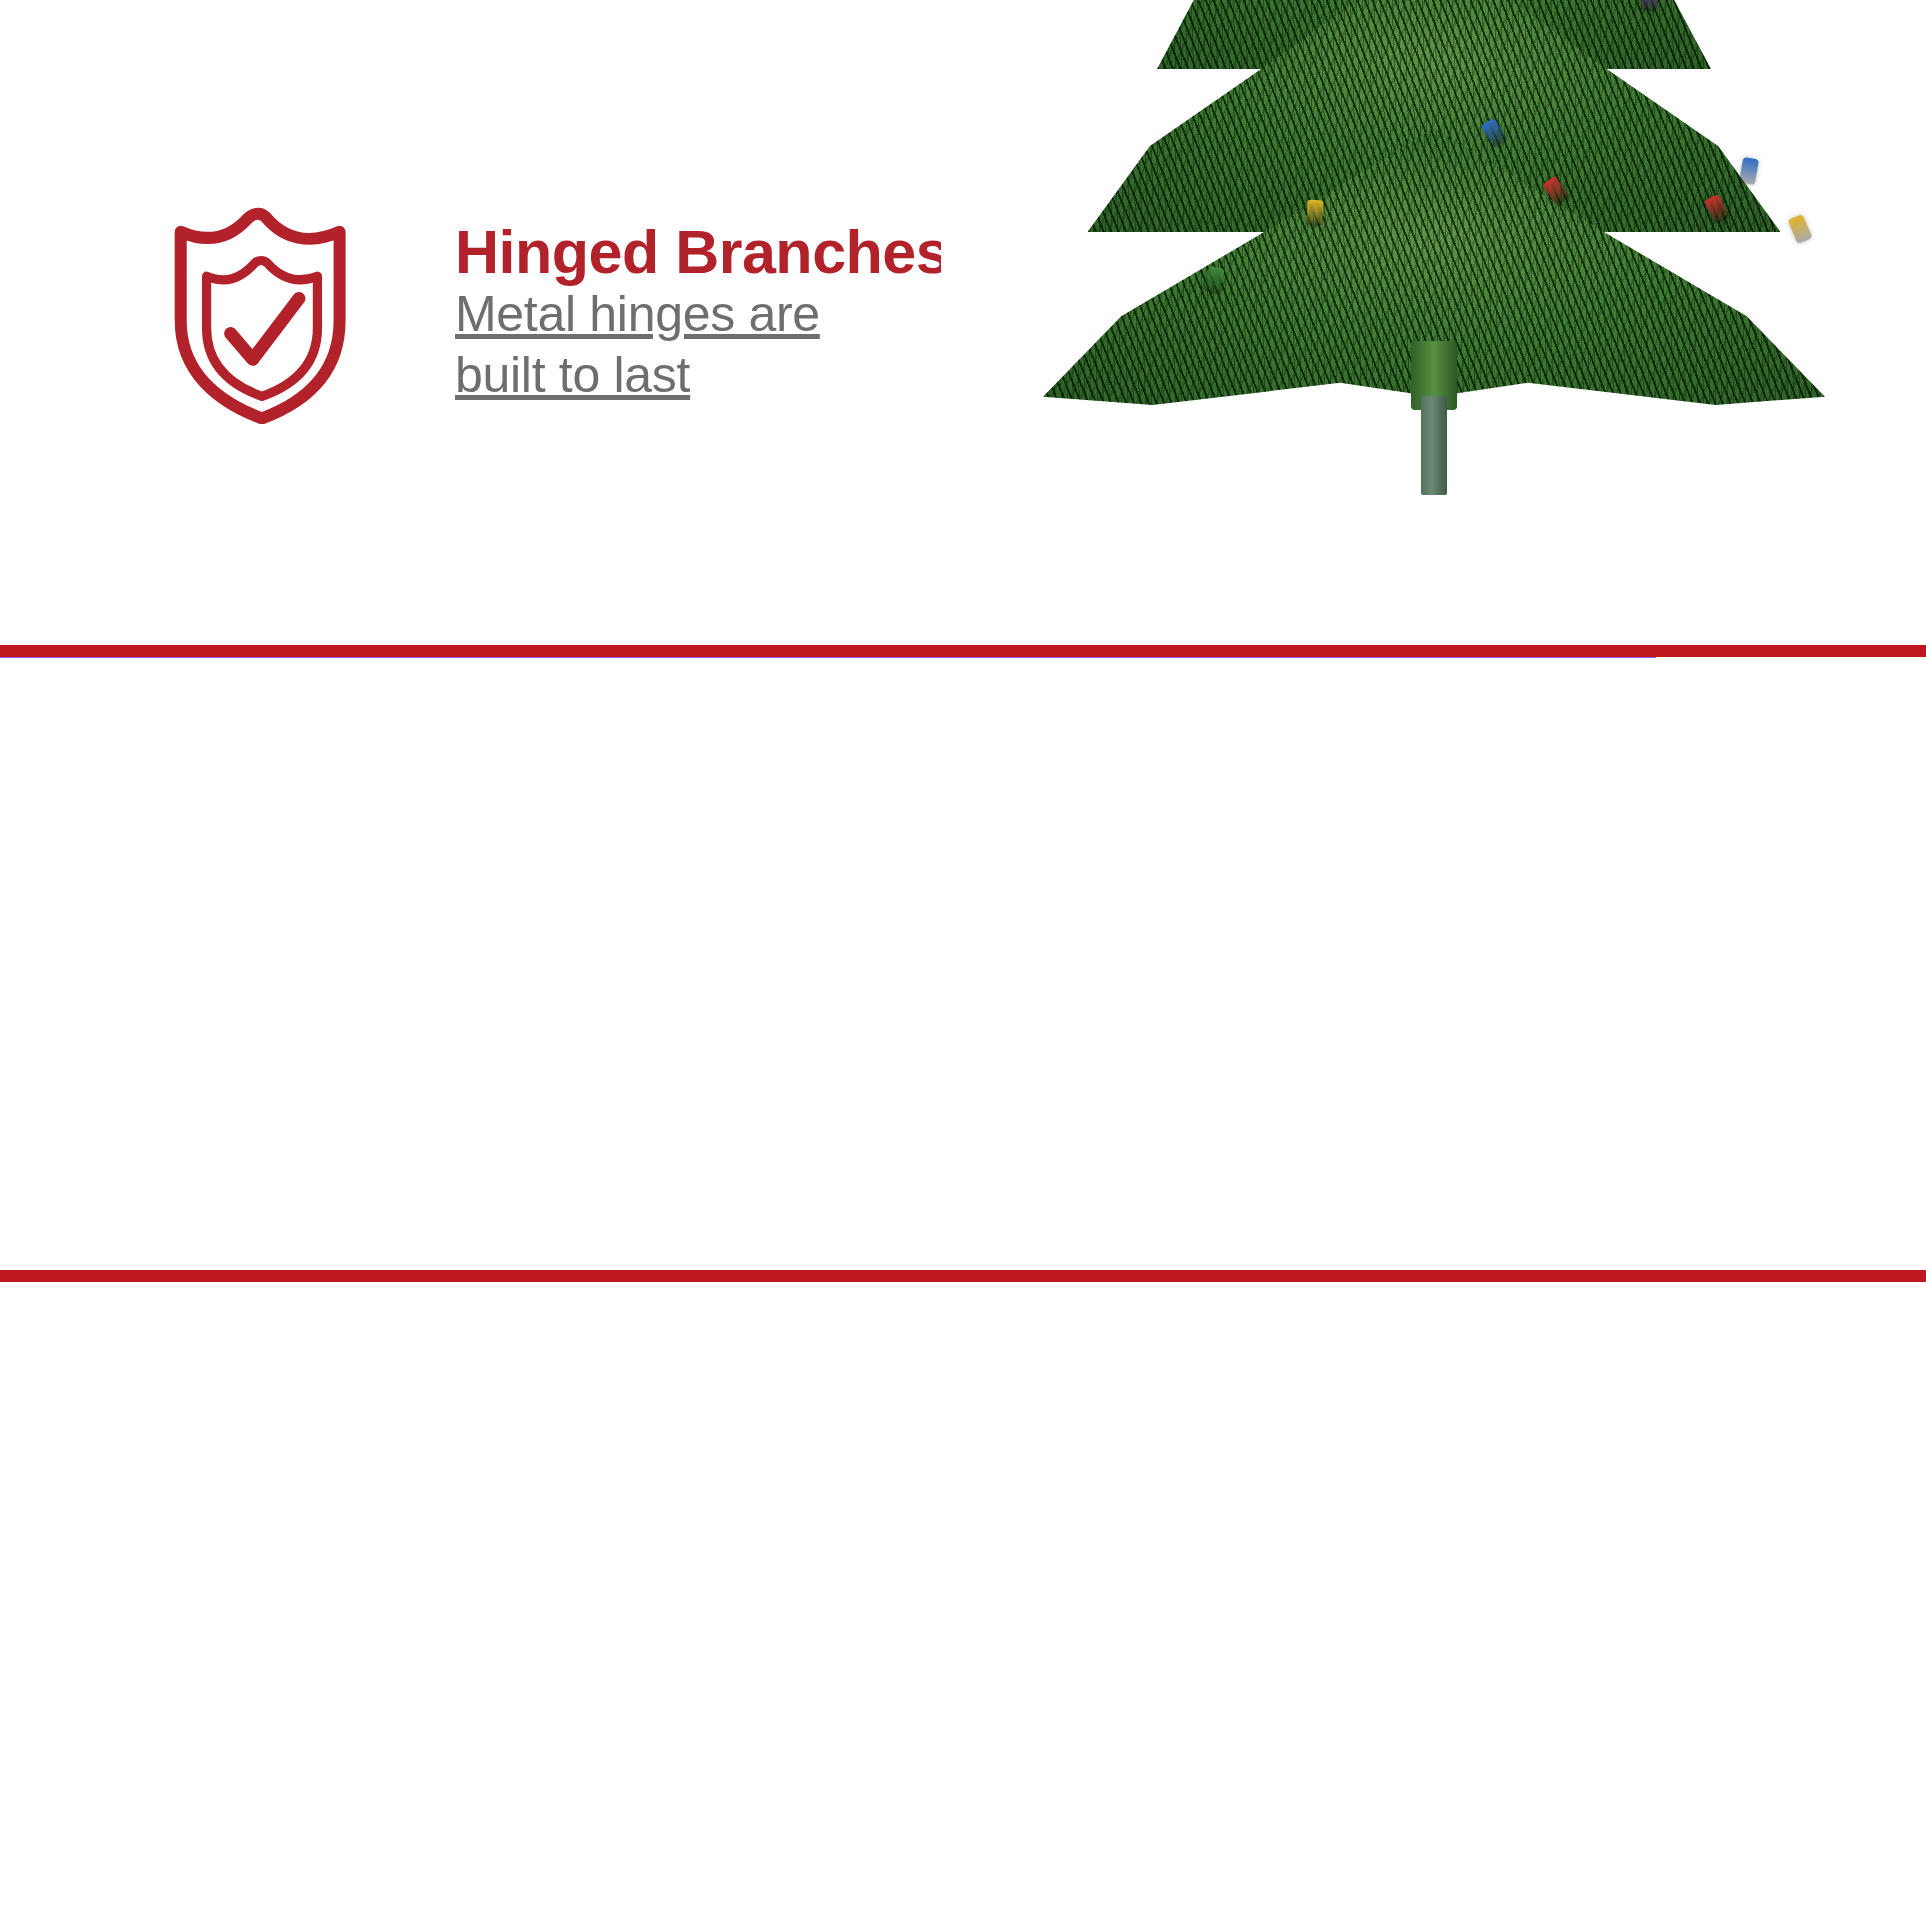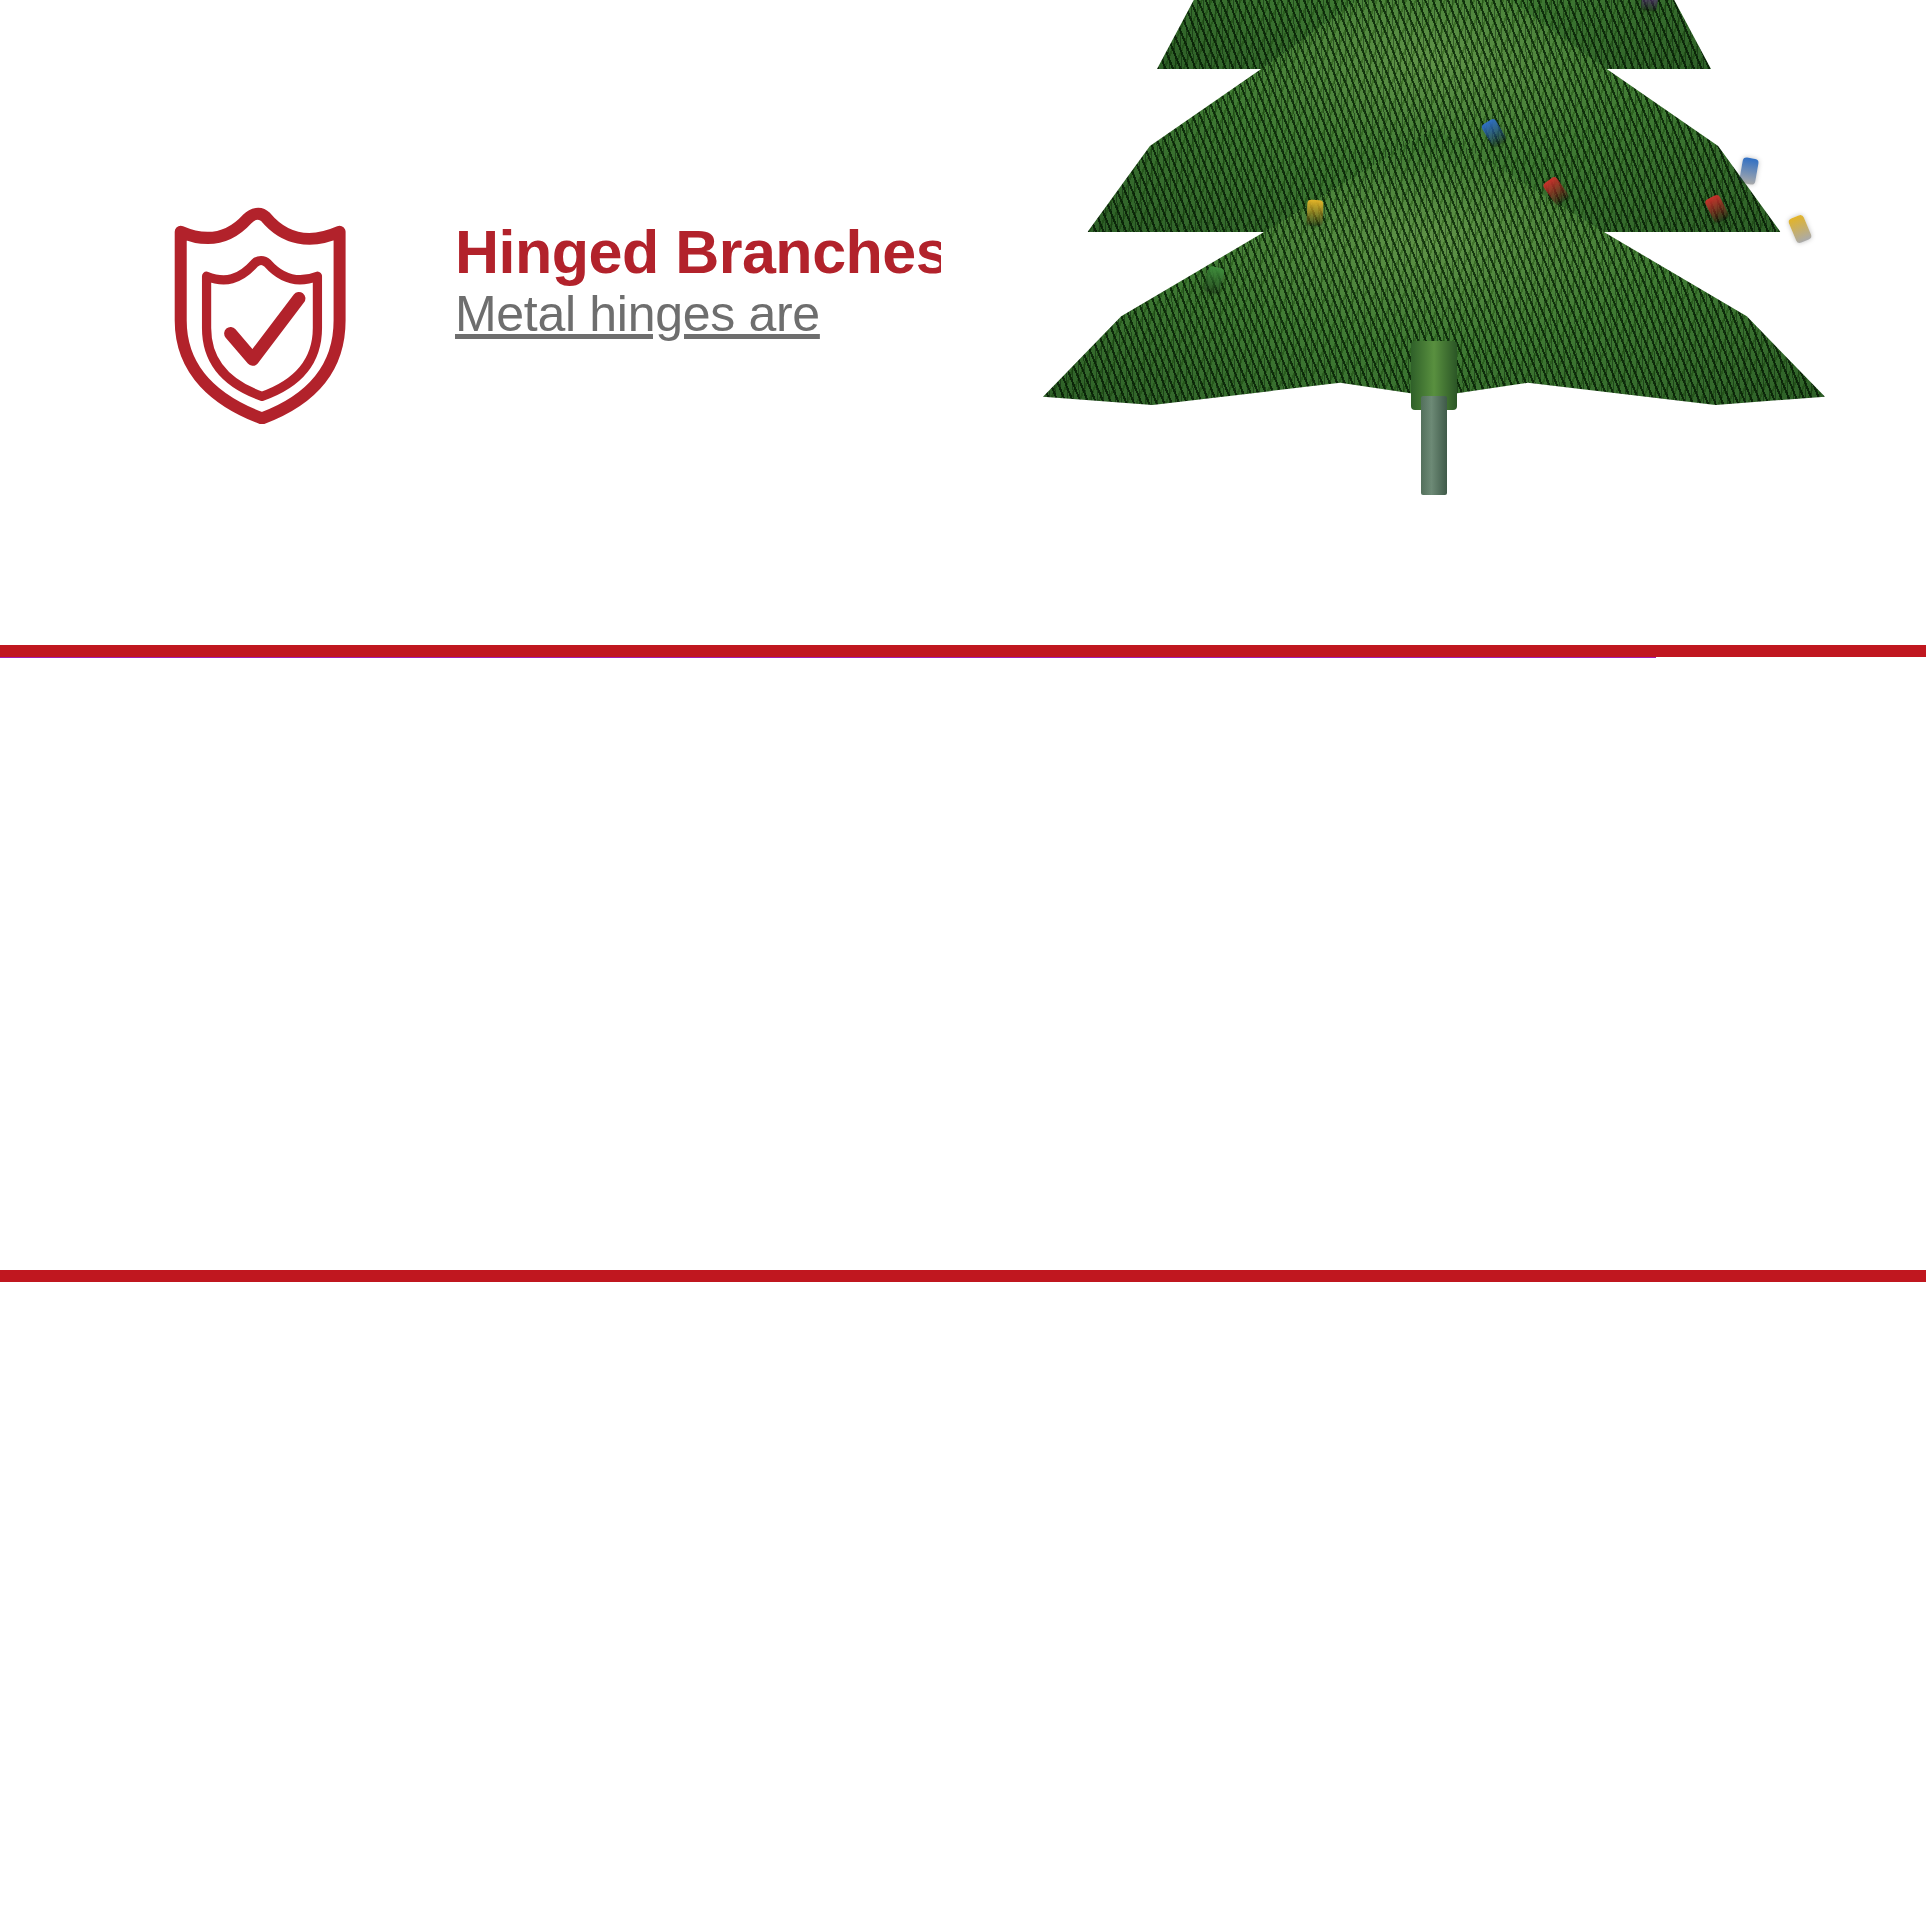--- a/index.html
+++ b/index.html
@@ -5,21 +5,21 @@
   * { margin:0; padding:0; box-sizing:border-box; }
   html, body {
     width:1927px; height:1927px;
     background:#ffffff;
     font-family:"Liberation Sans", sans-serif;
     overflow:hidden;
   }
   .infographic {
     position:relative;
     width:1656px; height:1927px;
-    background:#a21caf;
+    background:#8b5cf6;
   }
 
   
   .panel { position:absolute; left:0; width:1927px; background:#fff; overflow:hidden; }
   #panel-hinged { top:0;    height:648px; }
   #panel-pvc    { top:658px; height:612px; }
   #panel-base   { top:1282px; height:645px; }
 
   .divider { position:absolute; left:0; width:1927px; background:#C0171F; }
   #divider-1 { top:645px;  height:12px; }
@@ -116,20 +116,21 @@
         <path d="M6 14 C20 20 32 18 42 7 C45 4 49 3 52 6 C62 18 76 21 92 14 L92 62 C92 90 74 106 50 115 C26 106 6 90 6 62 Z" stroke="#B2222B" stroke-width="6.5" stroke-linejoin="round" stroke-linecap="round" fill="none"></path>
         <path d="M20 38 C30 42 38 40 46 31 C48 29 51 29 53 31 C61 40 70 42 80 38 L80 66 C80 86 67 97 50 103 C33 97 20 86 20 66 Z" stroke="#B2222B" stroke-width="5" stroke-linejoin="round" stroke-linecap="round" fill="none"></path>
         <path d="M33 69 L45 83 L70 50" stroke="#B2222B" stroke-width="7" stroke-linecap="round" stroke-linejoin="round" fill="none"></path>
       </svg>
     </div>
 
     <div class="textblock" id="text-hinged">
       <div class="headline" style="color: rgb(178, 34, 43);">Hinged Branches</div>
       <div class="subline" style="color: rgb(110, 110, 110);">
         <span>Metal hinges are</span>
+        <span>built to last</span>
       </div>
     </div>
 
     <div id="photo-tree-bottom">
       <div class="tree-body">
         <div class="tier tier-a">
             <div class="needle-tex"></div>
           </div>
         <div class="tier tier-b">
             <div class="needle-tex"></div>

